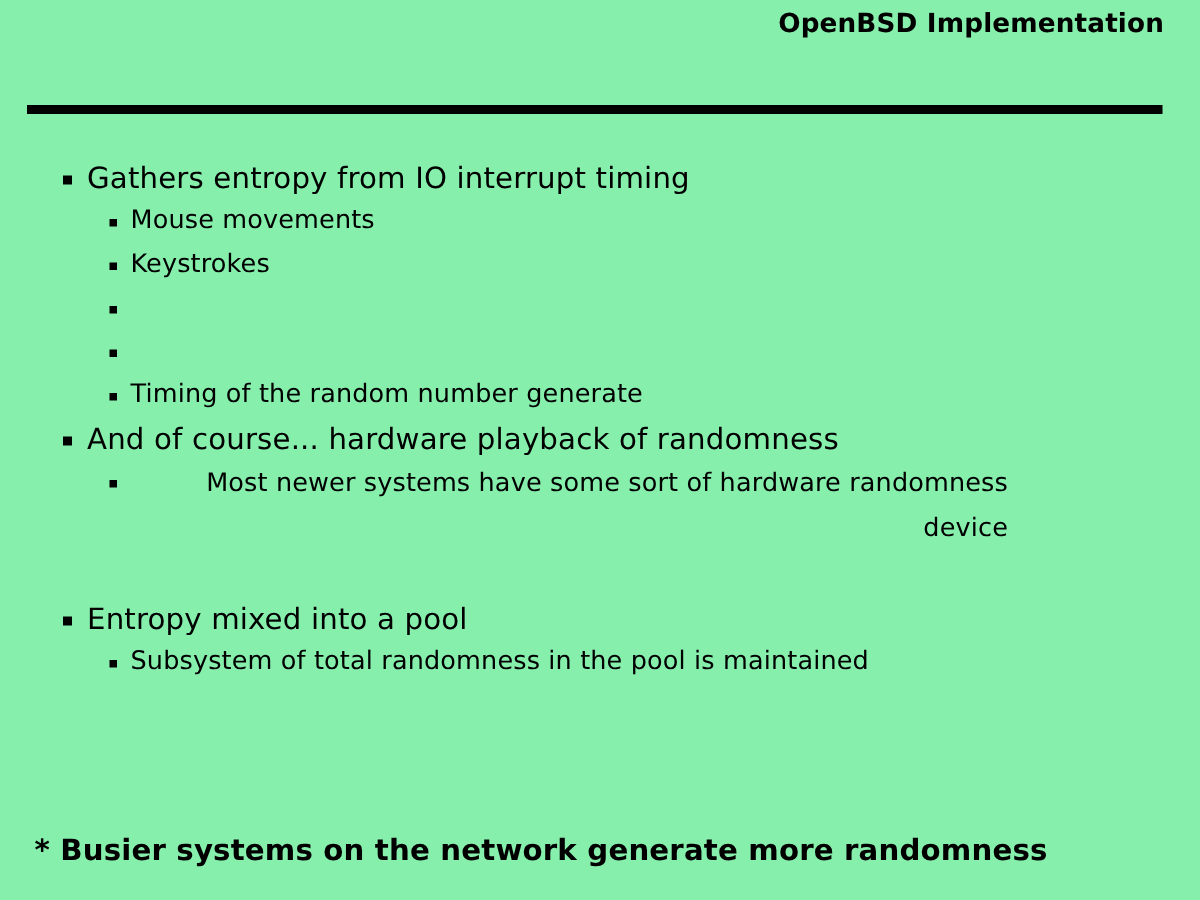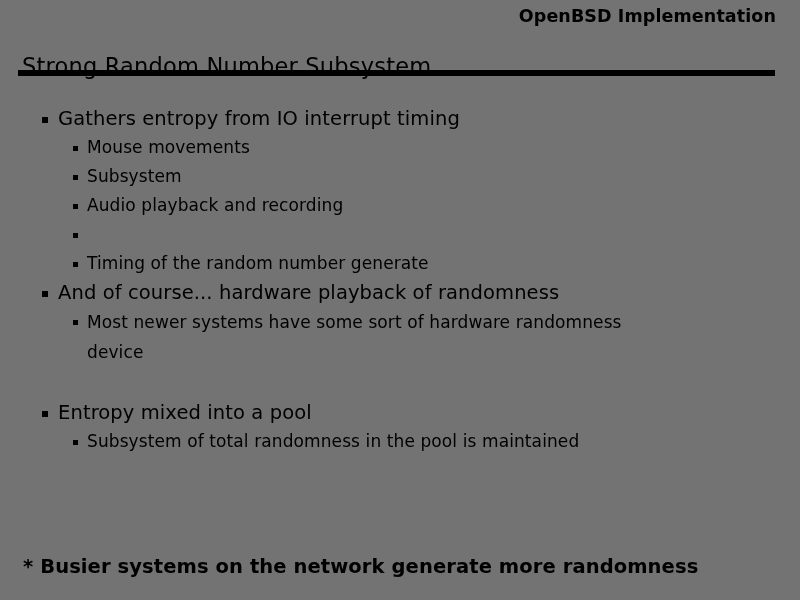--- a/index.html
+++ b/index.html
@@ -14,21 +14,21 @@
     font-family: "DejaVu Sans", sans-serif;
     color: #000000;
     overflow: hidden;
   }
 
   .slide {
     position: relative;
     width: 800px;
     height: 600px;
     box-sizing: border-box;
-    background: #737373;
+    background: #86efac;
   }
 
   
   .slide-header {
     position: absolute;
     top: 7px;
     right: 24px;
     font-size: 17.5px;
     font-weight: bold;
     letter-spacing: 0.1px;
@@ -114,20 +114,21 @@
     font-size: 17px;
     line-height: 29px;
     letter-spacing: 0.1px;
     max-width: 620px;
   }
 
   
   .lvl2.wrap > .txt {
     line-height: 30px;
     max-width: 618px;
+    text-align: right;
   }
 
   
   .spacer-line {
     height: 31px;
   }
 
   
   .footnote {
     position: absolute;
@@ -140,45 +141,43 @@
     font-weight: bold;
   }
 </style>
 </head>
 <body>
 
 <div class="slide">
 
   <div class="slide-header">OpenBSD Implementation</div>
 
-  <h1 class="slide-title">Strong Random Number Subsystem</h1>
 
   <div class="title-rule"></div>
 
   <div class="body">
 
     <div class="bullet lvl1">
       <span class="marker"></span>
       <span class="txt">Gathers entropy from IO interrupt timing</span>
     </div>
 
     <div class="bullet lvl2">
       <span class="marker"></span>
       <span class="txt">Mouse movements</span>
     </div>
 
     <div class="bullet lvl2">
       <span class="marker"></span>
-      <span class="txt">Subsystem</span>
-    </div>
-
-
-    <div class="bullet lvl2">
-      <span class="marker"></span>
-      <span class="txt">Audio playback and recording</span>
+      <span class="txt">Keystrokes</span>
+    </div>
+
+
+    <div class="bullet lvl2">
+      <span class="marker"></span>
     </div>
 
     <div class="bullet lvl2">
       <span class="marker"></span>
     </div>
 
     <div class="bullet lvl2">
       <span class="marker"></span>
       <span class="txt">Timing of the random number generate</span>
     </div>

